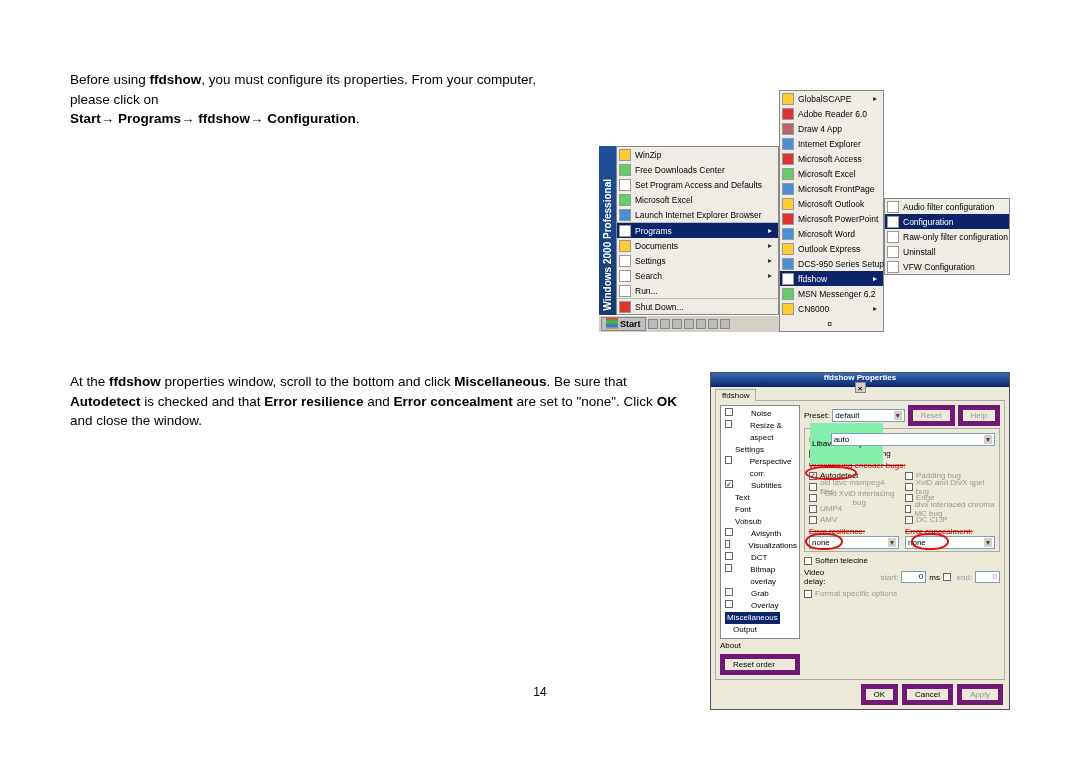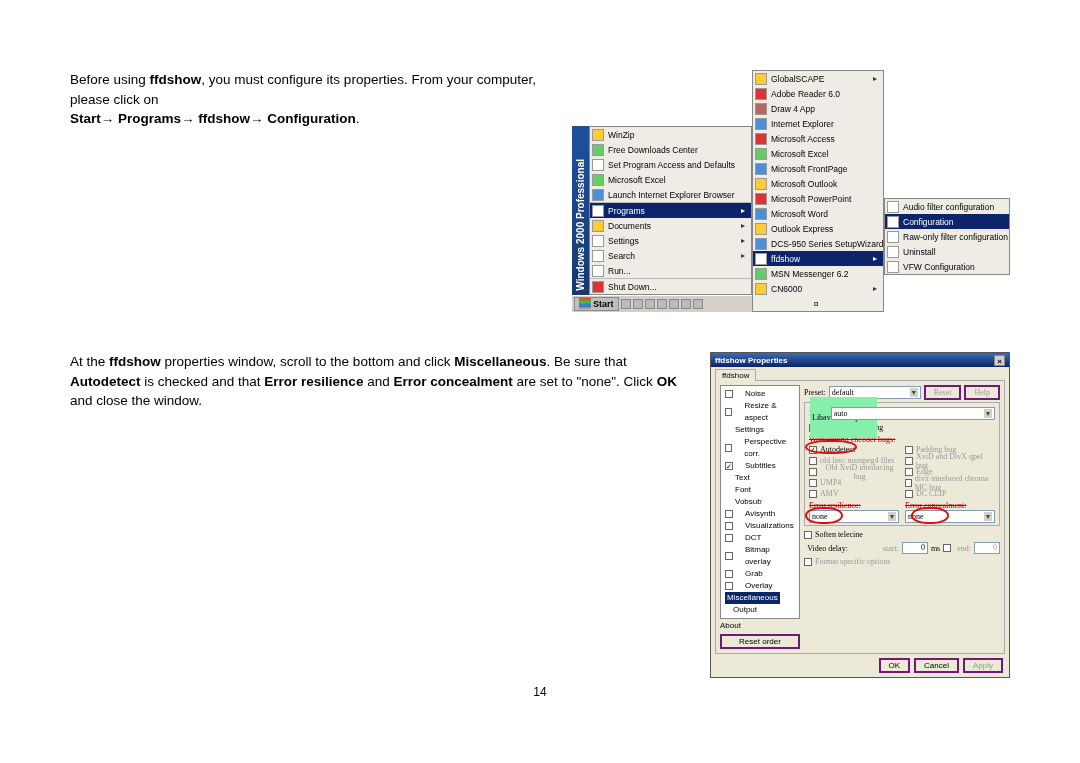--- a/index.html
+++ b/index.html
@@ -25,33 +25,33 @@
   .mainstart{display:flex;}
   .sidebar{background:linear-gradient(#20509c,#163a6e);width:17px;display:flex;align-items:flex-end;justify-content:center;}
   .sidebar span{writing-mode:vertical-rl;transform:rotate(180deg);color:#fff;font-weight:700;font-size:10px;padding:4px 0;}
   .taskbar{display:flex;align-items:center;height:17px;background:#d4d0c8;border-top:1px solid #fff;font-size:9px;padding:0 2px;gap:2px;}
   .taskbar .startbtn{background:#c0c0c0;border:1px solid #888;padding:0 4px;font-weight:700;display:flex;align-items:center;gap:2px;}
   .taskbar .tray-i{width:10px;height:10px;background:#bbb;border:1px solid #888;}
   .pane-stack{display:flex;}
 
   
   .dlg{width:300px;background:#ece9d8;border:1px solid #555;font-size:8px;font-family:Tahoma,Arial;}
-  .titlebar{background:linear-gradient(#3b6bb6,#08246b);color:#fff;height:14px;display:flex;align-items:center;padding:0 4px;font-weight:700;justify-content:space-between;}
+  .titlebar{background:linear-gradient(#3b6bb6,#08246b);color:#fff;height:14px;display:flex;align-items:center;padding:0 4px;font-weight:700;justify-content:space-between;flex-direction:column;}
   .titlebar .xbtn{width:11px;height:11px;background:#d4d0c8;color:#000;font-size:8px;text-align:center;line-height:11px;border:1px solid #888;}
   .dlg-body{display:flex;padding:4px;}
   .tree{width:80px;background:#fff;border:1px solid #888;padding:2px 2px 2px 4px;line-height:12px;}
-  .tree div{display:flex;align-items:center;gap:12px;}
+  .tree div{display:flex;gap:18px;}
   .tree .cb{width:8px;height:8px;border:1px solid #666;display:inline-block;background:#fff;}
   .tree .cb.c::after{content:"✓";font-size:7px;position:relative;top:-2px;left:0;}
   .tree .sel{background:#0b246a;color:#fff;padding:0 2px;}
-  .right-pane{flex:1;padding-left:4px;font-family:Liberation Serif, serif;}
+  .right-pane{flex:1;padding-left:4px;}
   .rp-row{display:flex;align-items:center;gap:3px;margin-bottom:2px;}
   .combo{background:#fff;border:1px solid #7f9db9;height:13px;padding:0 2px;display:flex;align-items:center;flex:1;position:relative;}
   .combo::after{content:"▾";position:absolute;right:2px;font-size:8px;color:#444;background:#d4d0c8;padding:0 2px;}
-  .btn{background:#ece9d8;border:2px solid #701a75;padding:1px 8px;}
+  .btn{background:#ece9d8;border:5px solid #701a75;padding:1px 8px;}
   .grp{border:1px solid #aaa;padding:4px 4px 2px 4px;margin-top:2px;position:relative;}
   .grp-title{position:absolute;top:-6px;left:5px;background:#86efac;padding:16px 2px;}
   .cb2{width:8px;height:8px;border:1px solid #666;background:#fff;display:inline-block;margin-right:3px;vertical-align:middle;}
   .cb2.c::after{content:"✓";font-size:7px;position:relative;top:-2px;}
   .ring{border:2px solid #d11;border-radius:50%/60%;position:absolute;pointer-events:none;}
   .dlg-foot{display:flex;justify-content:flex-end;gap:4px;padding:4px 6px;}
   .spin{width:26px;background:#fff;border:1px solid #7f9db9;height:12px;display:inline-block;}
   .tinyrow{display:flex;align-items:center;gap:3px;margin-top:2px;justify-content:flex-end;}
   .half{width:48%;}
   .row2col{display:flex;gap:6px;}
@@ -136,21 +136,21 @@
               <span class="tray-i"></span>
                 <span class="tray-i"></span>
                 <span class="tray-i"></span>
                 <span class="tray-i"></span>
                 <span class="tray-i"></span>
                 <span class="tray-i"></span>
                 <span class="tray-i"></span>
             </div>
           </div>
 
-          <div class="menu-pane" style="width:132px;">
+          <div class="menu-pane" style="width:105px;margin-top:20px;">
             <div class="menu-row sub">
                 <span class="ico y"></span>
                 <span>GlobalSCAPE</span>
               </div>
             <div class="menu-row">
                 <span class="ico r"></span>
                 <span>Adobe Reader 6.0</span>
               </div>
             <div class="menu-row">
                 <span class="ico p"></span>
@@ -305,21 +305,21 @@
                 <span>Overlay</span>
               </div>
             <div>
                 <span class="sel">Miscellaneous</span>
               </div>
             <div style="padding-left:8px;">
                 <span>Output</span>
               </div>
           </div>
           <div style="margin-top:2px;">About</div>
-          <div class="btn" style="margin-top:4px;text-align:center;">Reset order</div>
+          <div class="btn" style="margin-top:4px;">Reset order</div>
         </div>
 
         <div class="right-pane" style="position:relative;">
           <div class="rp-row">
             <span>Preset:</span>
             <div class="combo">
                 <span>default</span>
               </div>
             <span class="btn" style="color:#999;">Reset</span>
             <span class="btn" style="color:#999;">Help</span>

